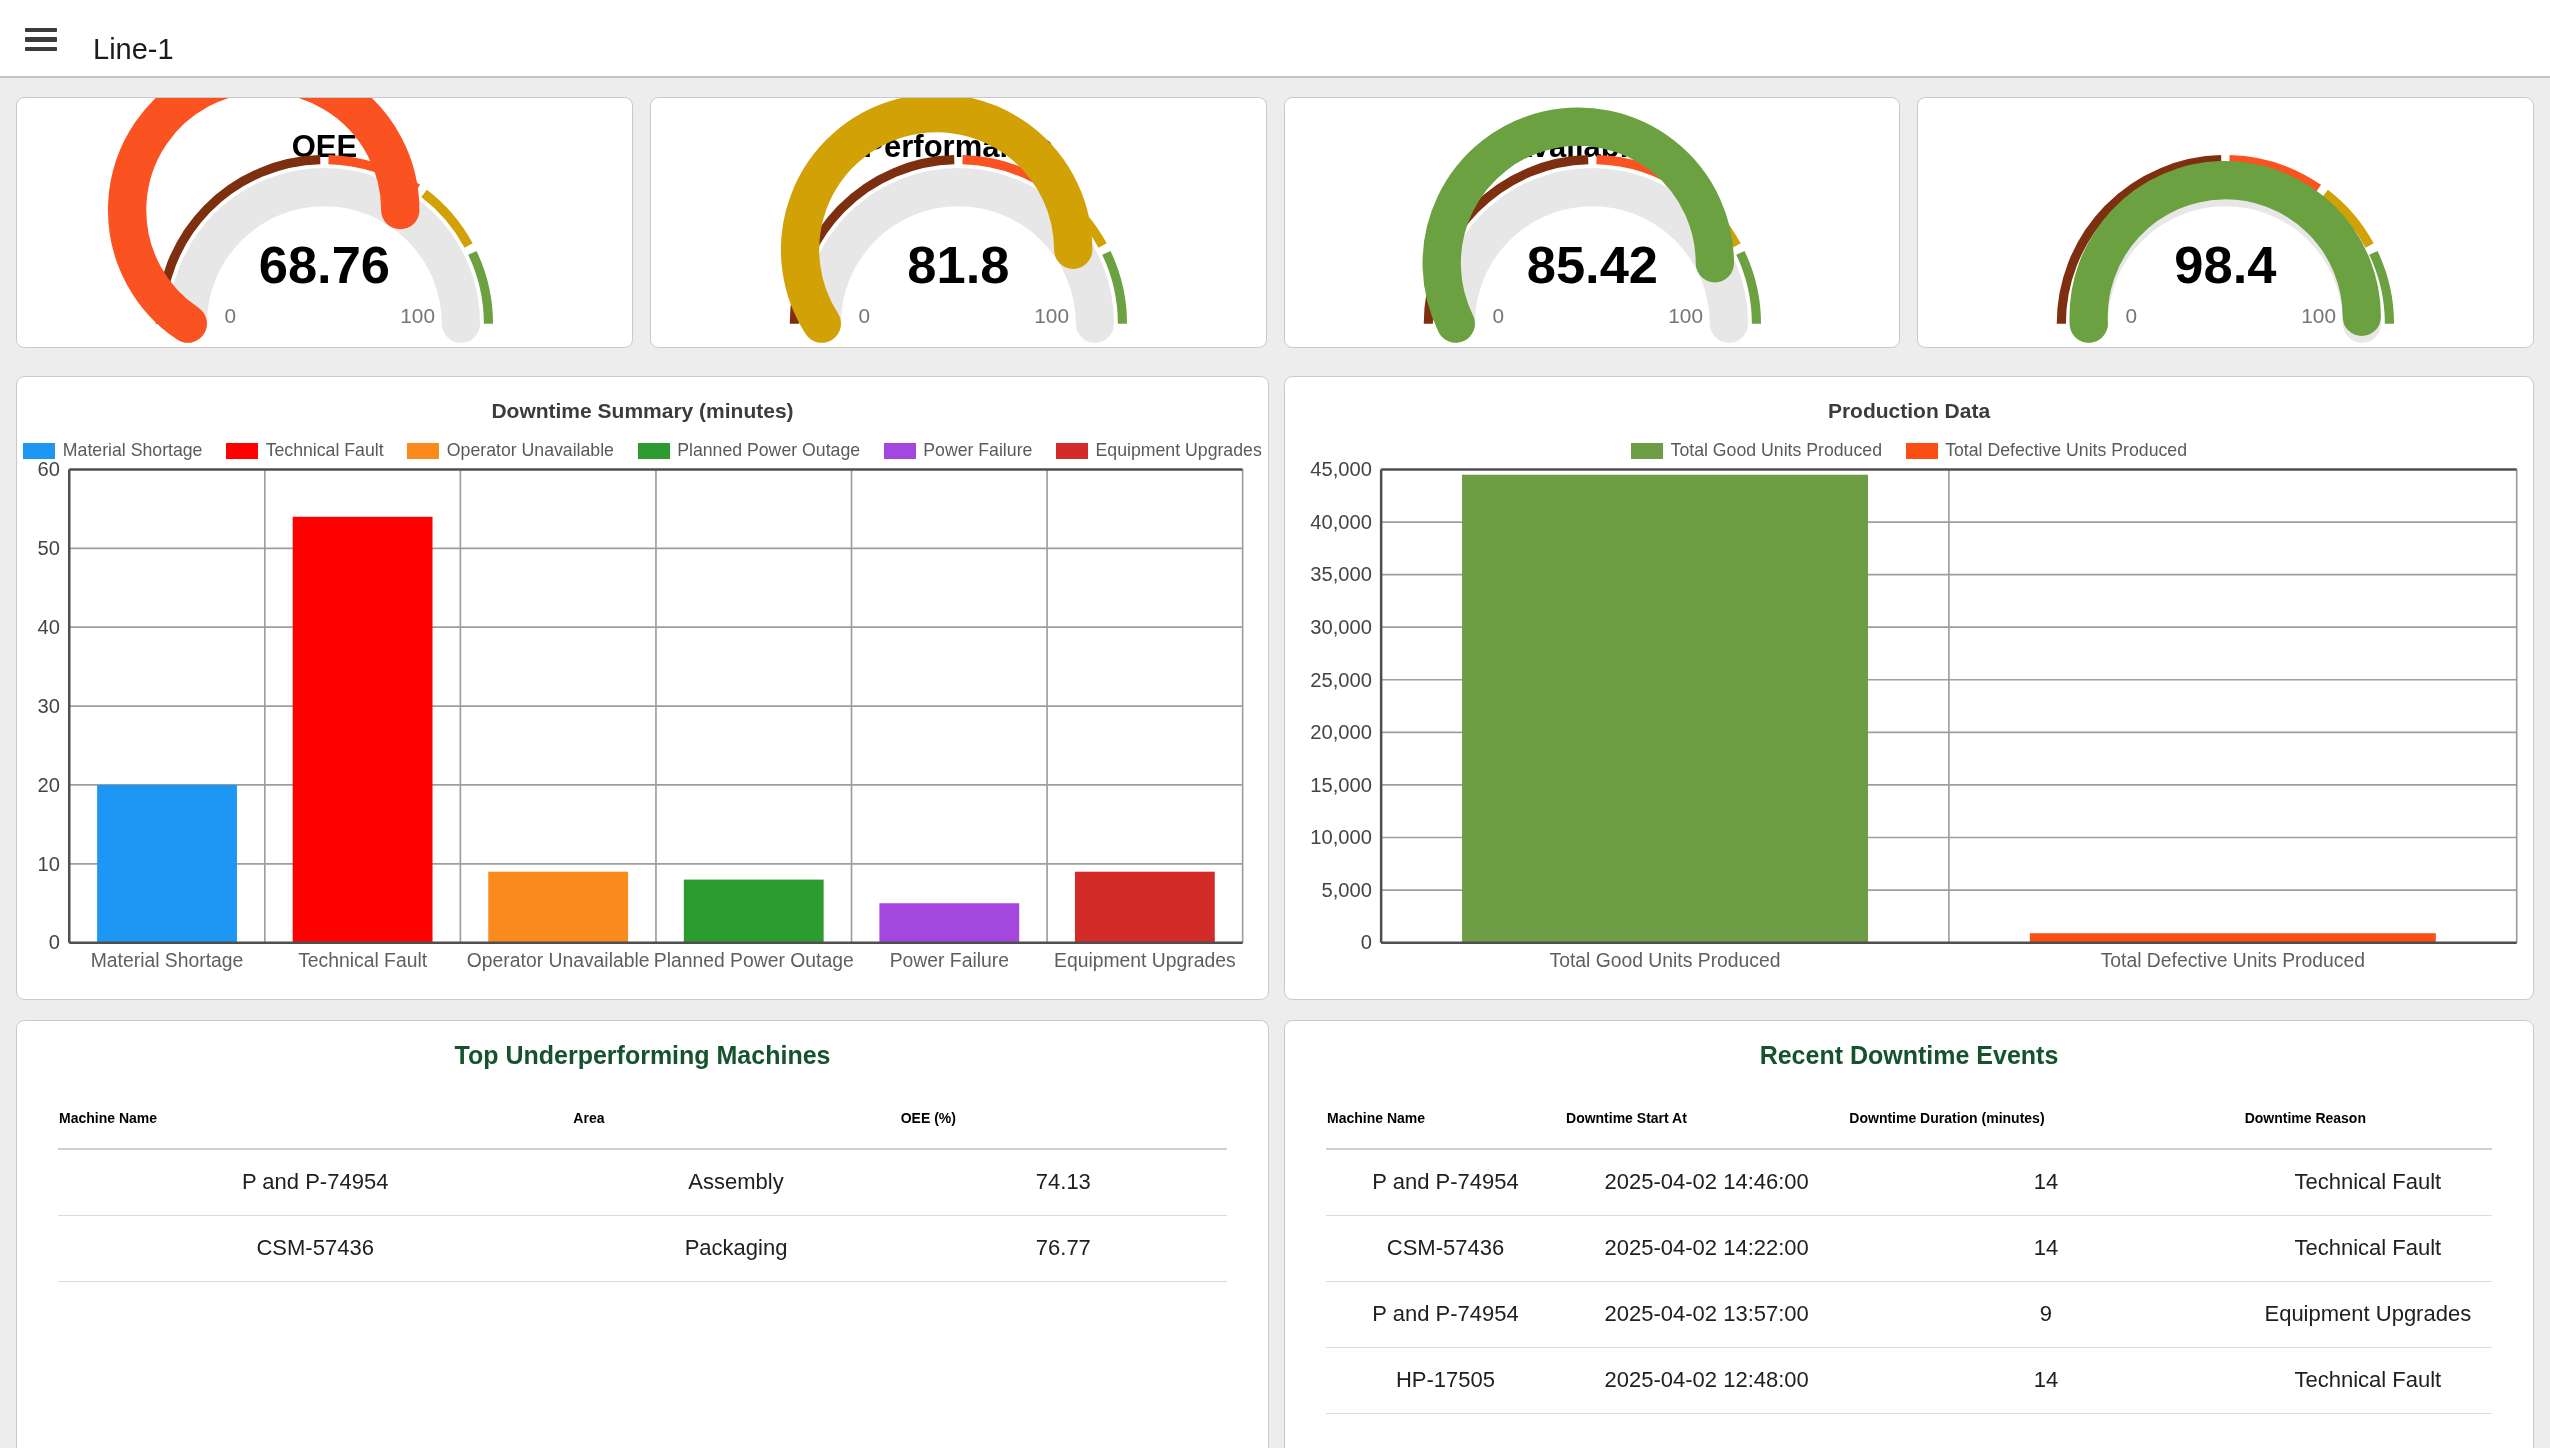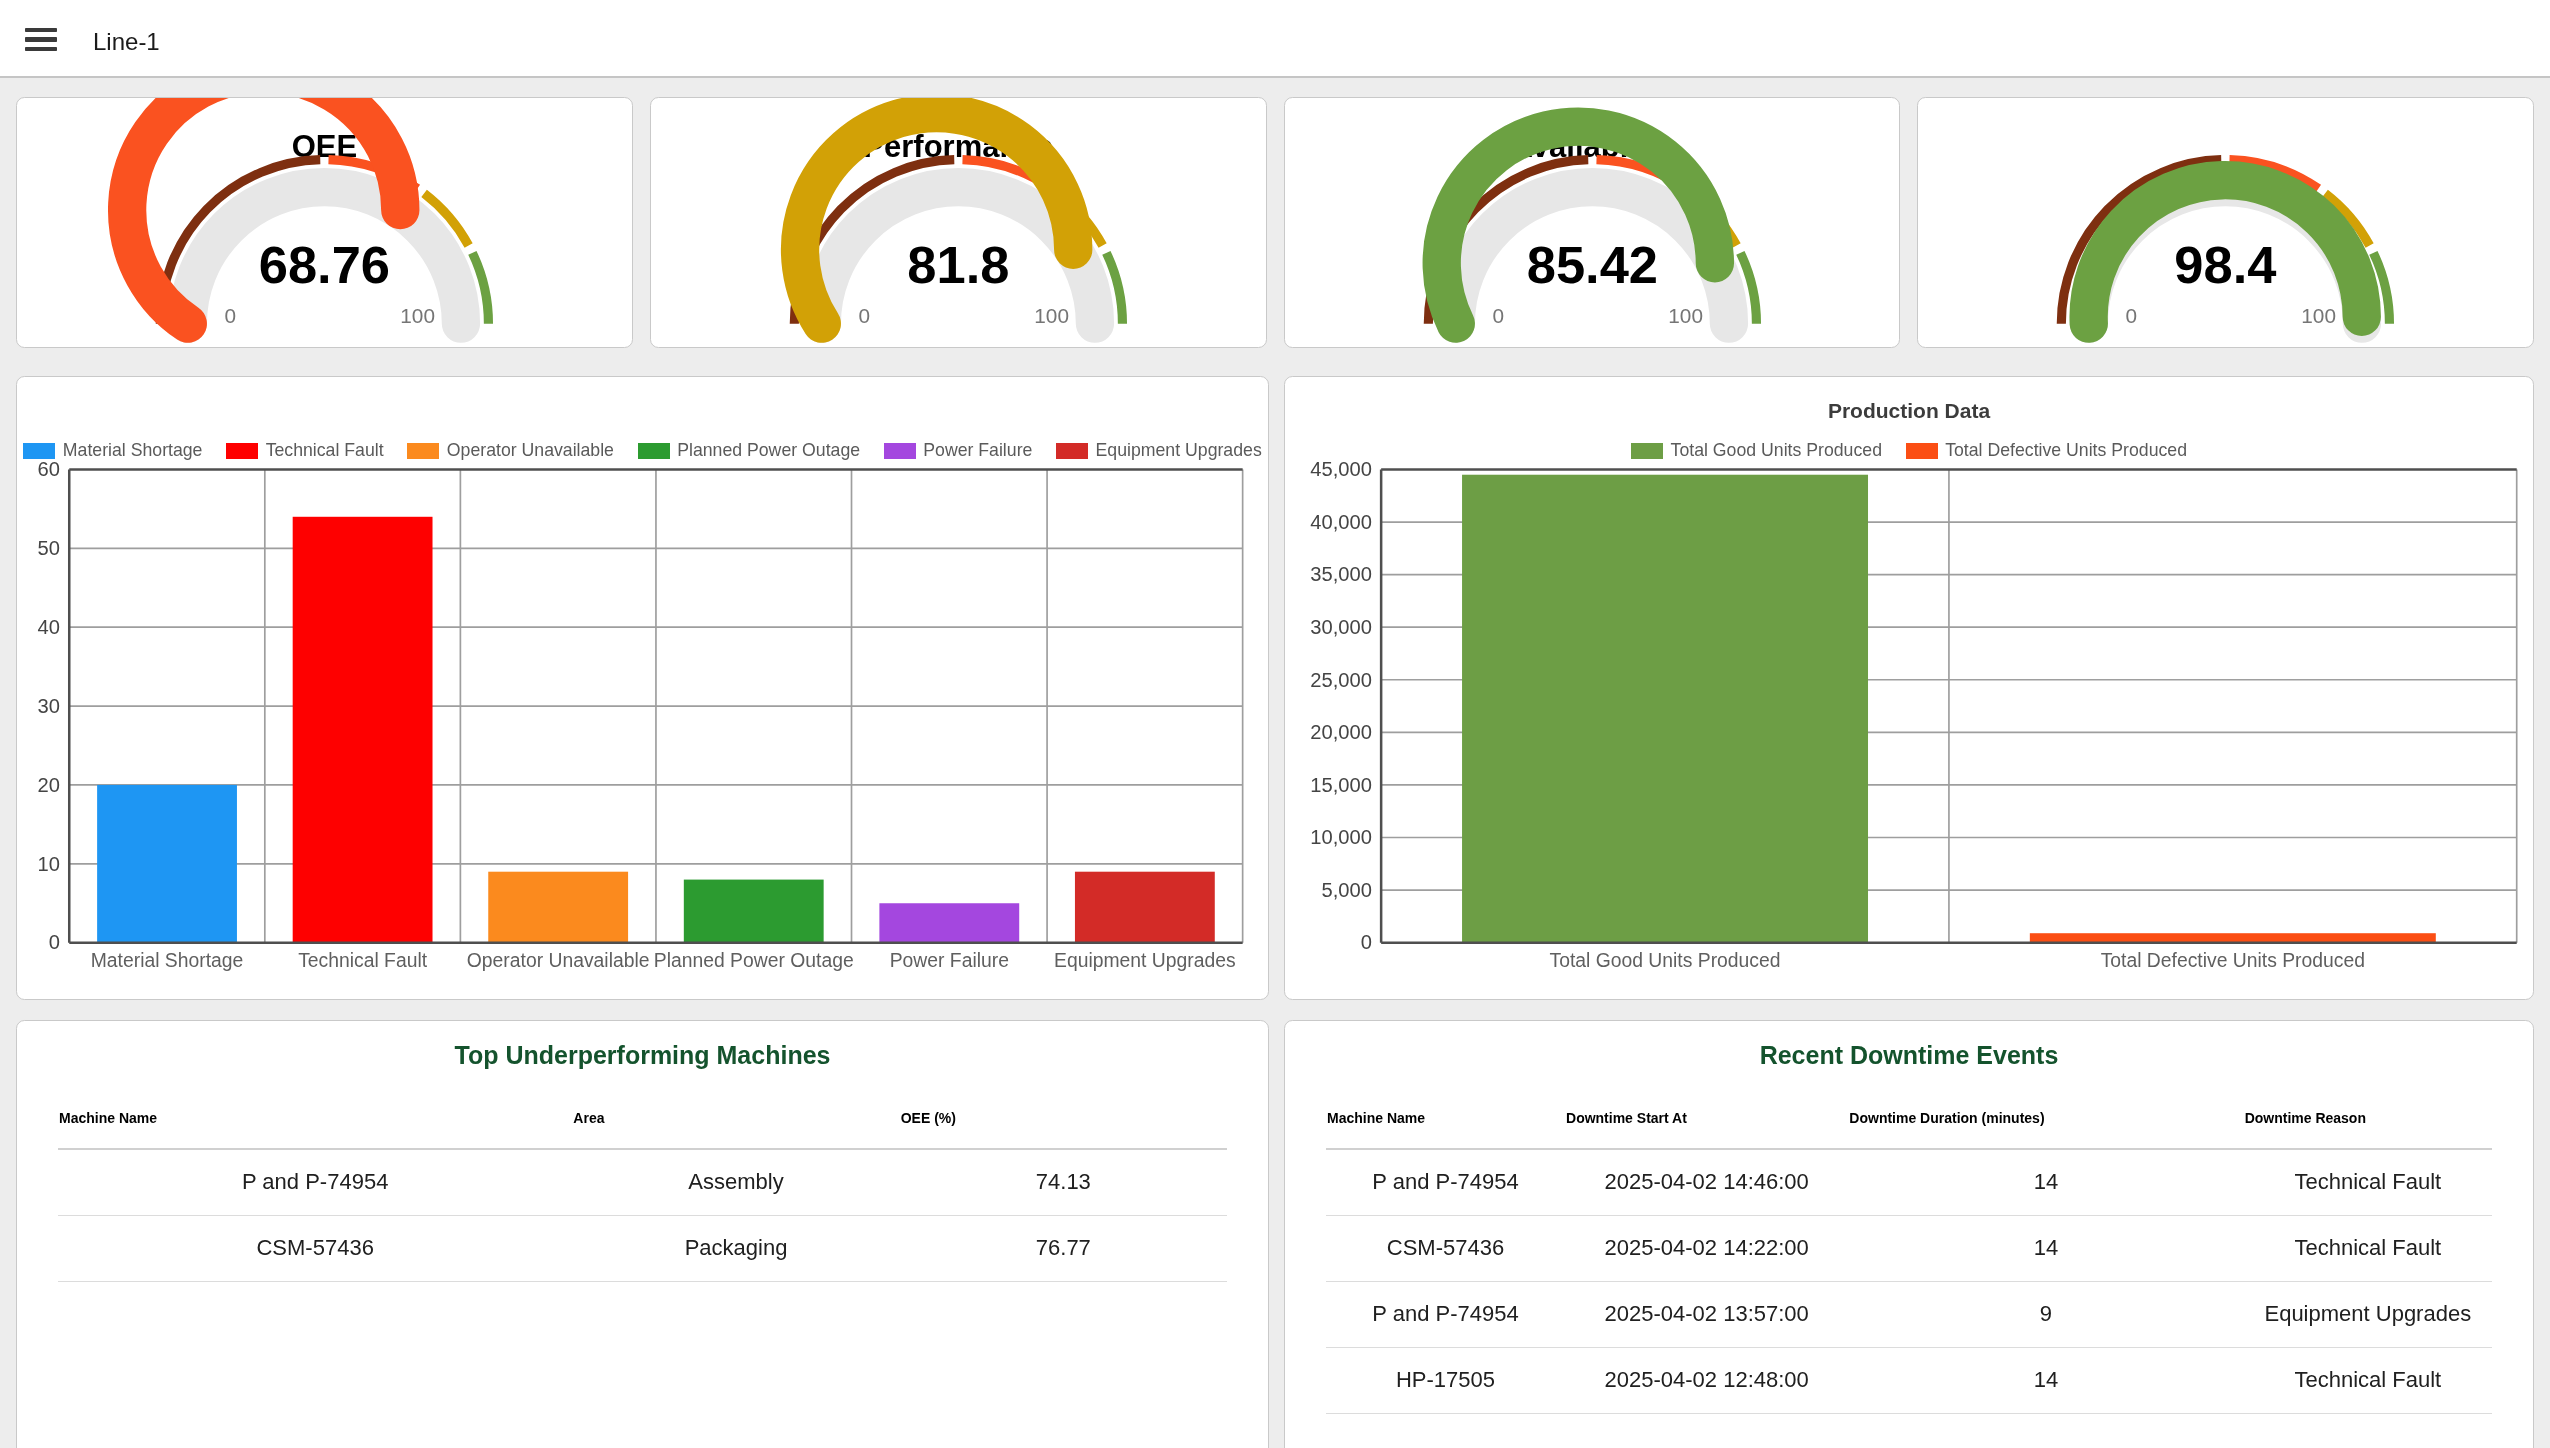--- a/index.html
+++ b/index.html
@@ -14,22 +14,22 @@
   .topbar {
     position:absolute; top:0; left:0; width:2550px; height:78px;
     background:#ffffff; border-bottom:2.5px solid #c5c5c5; z-index:5;
   }
   .burger {
     position:absolute; left:25px; top:28px; width:32px; height:23px;
     display:flex; flex-direction:column; justify-content:space-between; cursor:pointer;
   }
   .burger span { display:block; height:4.2px; background:#3a3a3a; border-radius:0.8px; }
   .topbar-title {
-    position:absolute; left:93px; top:4px; height:75px; line-height:75px;
-    font-size:24px; color:#1b1b1b;
+    position:absolute; left:93px; top:12px; height:75px; line-height:75px;
+    font-size:29px; color:#1b1b1b;
   }
   
   .row { position:absolute; left:16px; width:2518px; display:grid; }
   .row-gauges { top:97px; height:251px; grid-template-columns:repeat(4,1fr); gap:17px; }
   .row-charts { top:376px; height:624px; grid-template-columns:1253px 1250px; gap:15px; }
   .row-tables { top:1020px; height:477px; grid-template-columns:1253px 1250px; gap:15px; }
   .card {
     background:#ffffff; border:1.7px solid #c9c9c9; border-radius:8.4px;
     position:relative; overflow:hidden;
   }
@@ -125,20 +125,21 @@
         <path d="M 201.50 271.00 A 164 164 0 1 1 529.29 262.76" stroke="#6ca142" stroke-width="46" fill="none" stroke-linecap="round"></path>
         <text x="365.5" y="222" text-anchor="middle" font-size="63" font-weight="bold" fill="#000">98.4</text>
         <text x="252.5" y="270" text-anchor="middle" font-size="25" fill="#757575">0</text>
         <text x="477.5" y="270" text-anchor="middle" font-size="25" fill="#757575">100</text>
       </svg>
   </div>
 </div>
 
 <div class="row row-charts">
   <div class="card">
+    <div class="chart-title">Downtime Summary (minutes)</div>
     <div class="legend">
         <span class="lg-item">
           <span class="lg-sw" style="background: rgb(30, 150, 243);"></span>
           <span class="lg-lb">Material Shortage</span>
         </span>
         <span class="lg-item">
           <span class="lg-sw" style="background: rgb(254, 0, 0);"></span>
           <span class="lg-lb">Technical Fault</span>
         </span>
         <span class="lg-item">

